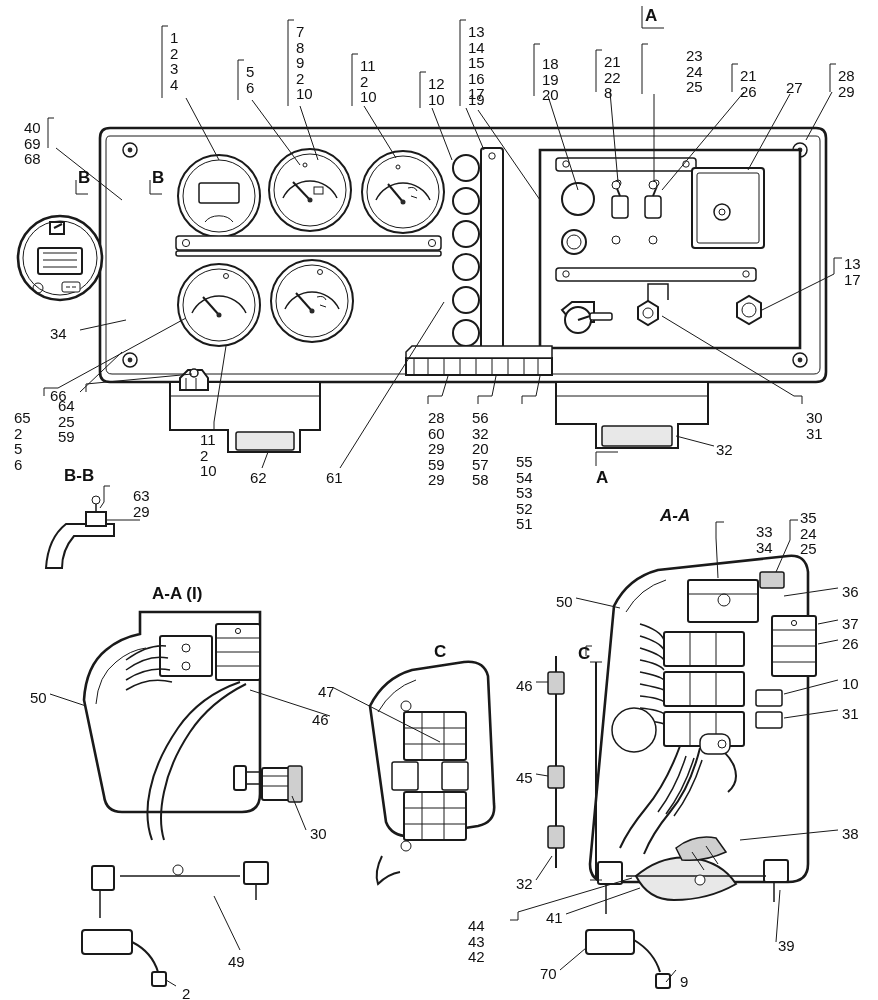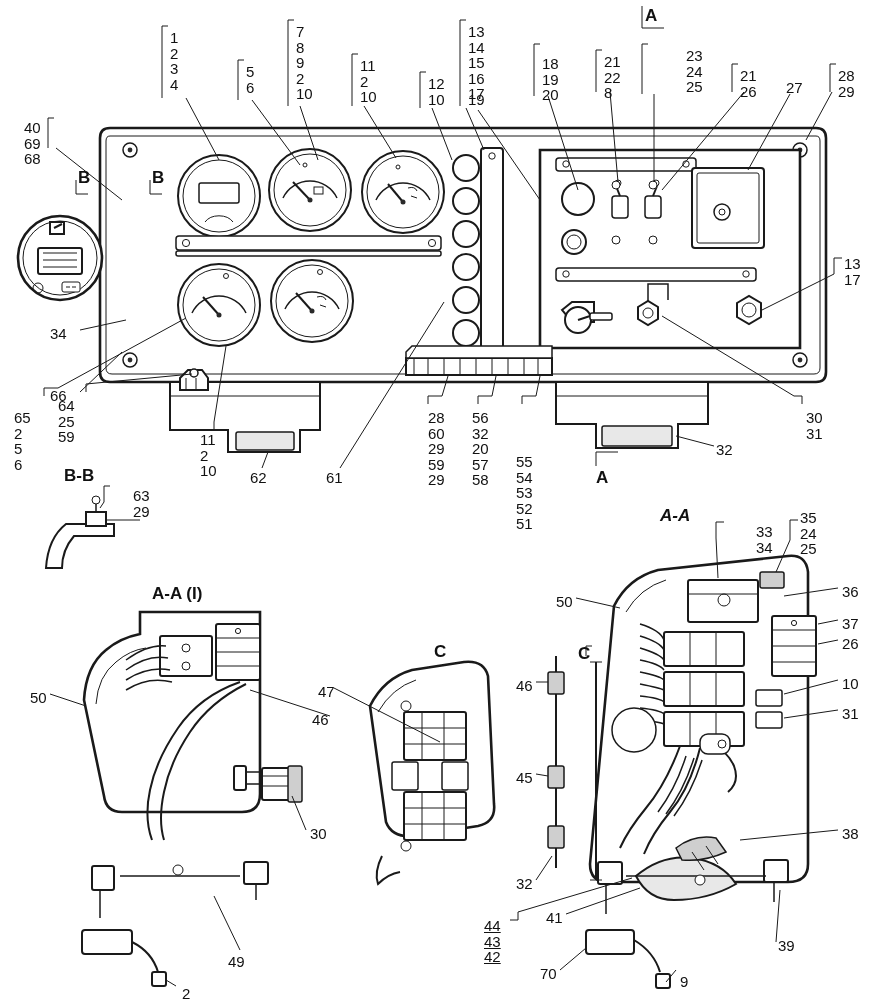--- a/index.html
+++ b/index.html
@@ -515,21 +515,21 @@
 <div class="lbl" style="left:842px; top:616px;">37</div>
 <div class="lbl" style="left:842px; top:636px;">26</div>
 <div class="lbl" style="left:842px; top:676px;">10</div>
 <div class="lbl" style="left:842px; top:706px;">31</div>
 <div class="lbl" style="left:516px; top:678px;">46</div>
 <div class="lbl" style="left:516px; top:770px;">45</div>
 <div class="lbl" style="left:516px; top:876px;">32</div>
 <div class="lbl" style="left:842px; top:826px;">38</div>
 <div class="lbl" style="left:778px; top:938px;">39</div>
 <div class="lbl" style="left:546px; top:910px;">41</div>
-<div class="lbl stack" style="left:484px; top:918px;text-decoration:underline;">44
+<div class="lbl stack" style="left:468px; top:918px;">44
 43
 42</div>
 <div class="lbl" style="left:540px; top:966px;">70</div>
 <div class="lbl" style="left:680px; top:974px;">9</div>
 <div class="lbl" style="left:30px; top:690px;">50</div>
 <div class="lbl" style="left:312px; top:712px;">46</div>
 <div class="lbl" style="left:318px; top:684px;">47</div>
 <div class="lbl" style="left:310px; top:826px;">30</div>
 <div class="lbl" style="left:228px; top:954px;">49</div>
 <div class="lbl" style="left:182px; top:986px;">2</div>

